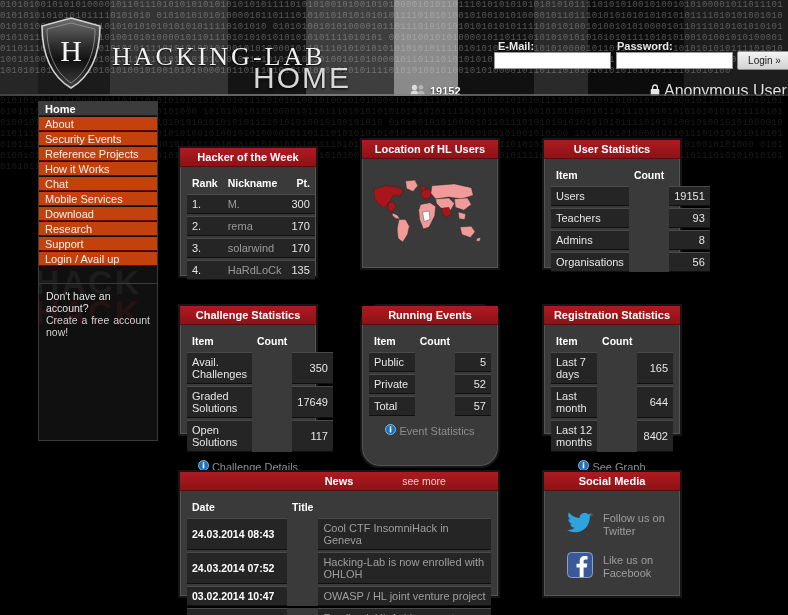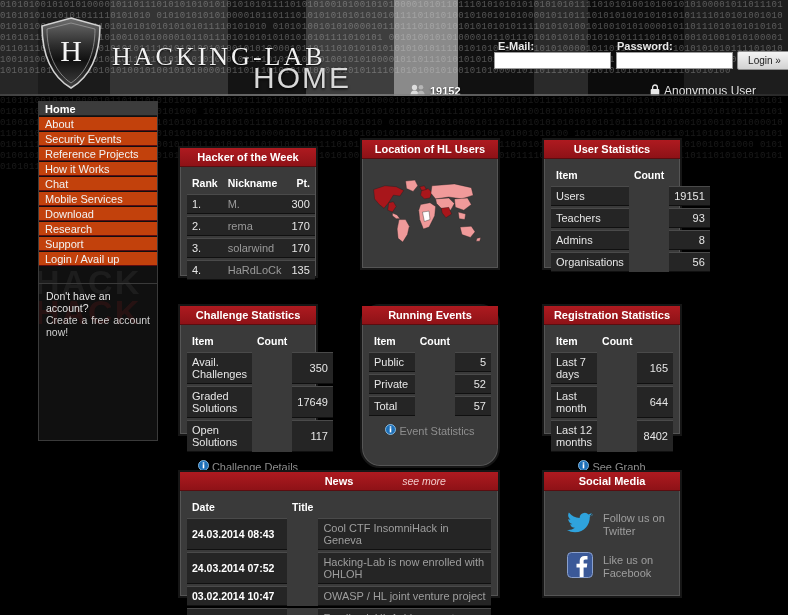--- a/index.html
+++ b/index.html
@@ -83,21 +83,21 @@
   }
   #usercount-wrap {
     position: absolute; left: 410px; top: 82px;
     display: flex; align-items: center; gap: 4px;
   }
   #usercount-txt { font-size: 11px; color: #fff; font-weight: bold; text-shadow: 0 1px 2px #000; }
   #anon-wrap {
     position: absolute; left: 650px; top: 82px;
     display: flex; align-items: center; gap: 4px;
   }
-  #anon-txt { font-size: 12px; color: #e0e0e0; text-shadow: 0 1px 2px #000; }
+  #anon-txt { font-size: 16px; color: #e0e0e0; text-shadow: 0 1px 2px #000; }
 
   
   #sidebar {
     position: absolute; left: 38px; top: 101px; width: 120px; height: 340px;
     background: #101010;
     border: 1px solid #3a3a3a;
     overflow: hidden;
   }
   #nav { position: relative; z-index: 2; }
   .nav-item {
@@ -147,21 +147,20 @@
     color: #ffffff; font-size: 11px; font-weight: bold;
     text-align: center;
     border-bottom: 1px solid #5a0d10;
     position: relative;
   }
   .panel-head .seemore {
     position: absolute; right: 0; top: 0;
     padding-right: 8px; left: 56%;
     font-weight: normal; font-size: 10.5px; color: #f0c9c9;
     cursor: pointer;
-    font-style: italic;
   }
   .panel-body { padding: 7px 7px 8px 7px; }
 
   
   table.stat { width: 100%; border-collapse: separate; border-spacing: 0 2px; }
   table.stat th {
     font-size: 10.5px; color: #ffffff; font-weight: bold;
     text-align: left; padding: 1px 5px 3px 5px;
   }
   table.stat th.num { text-align: right; }

